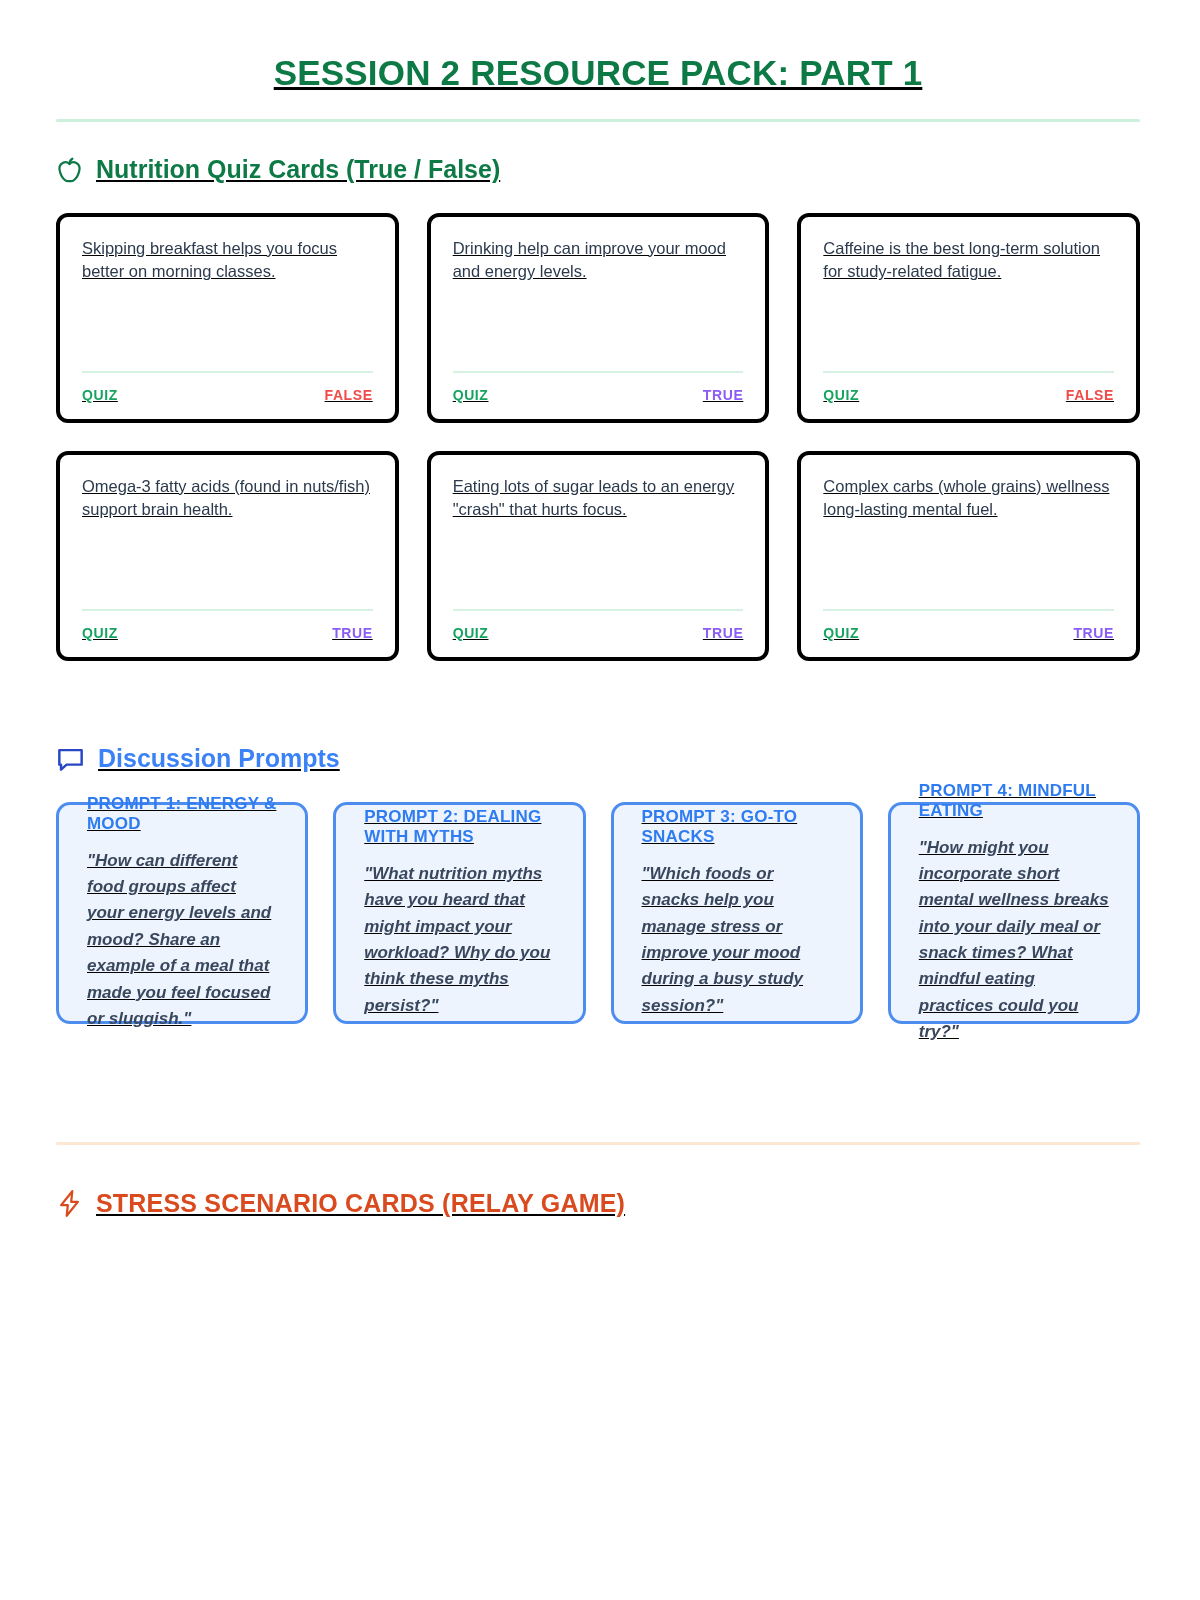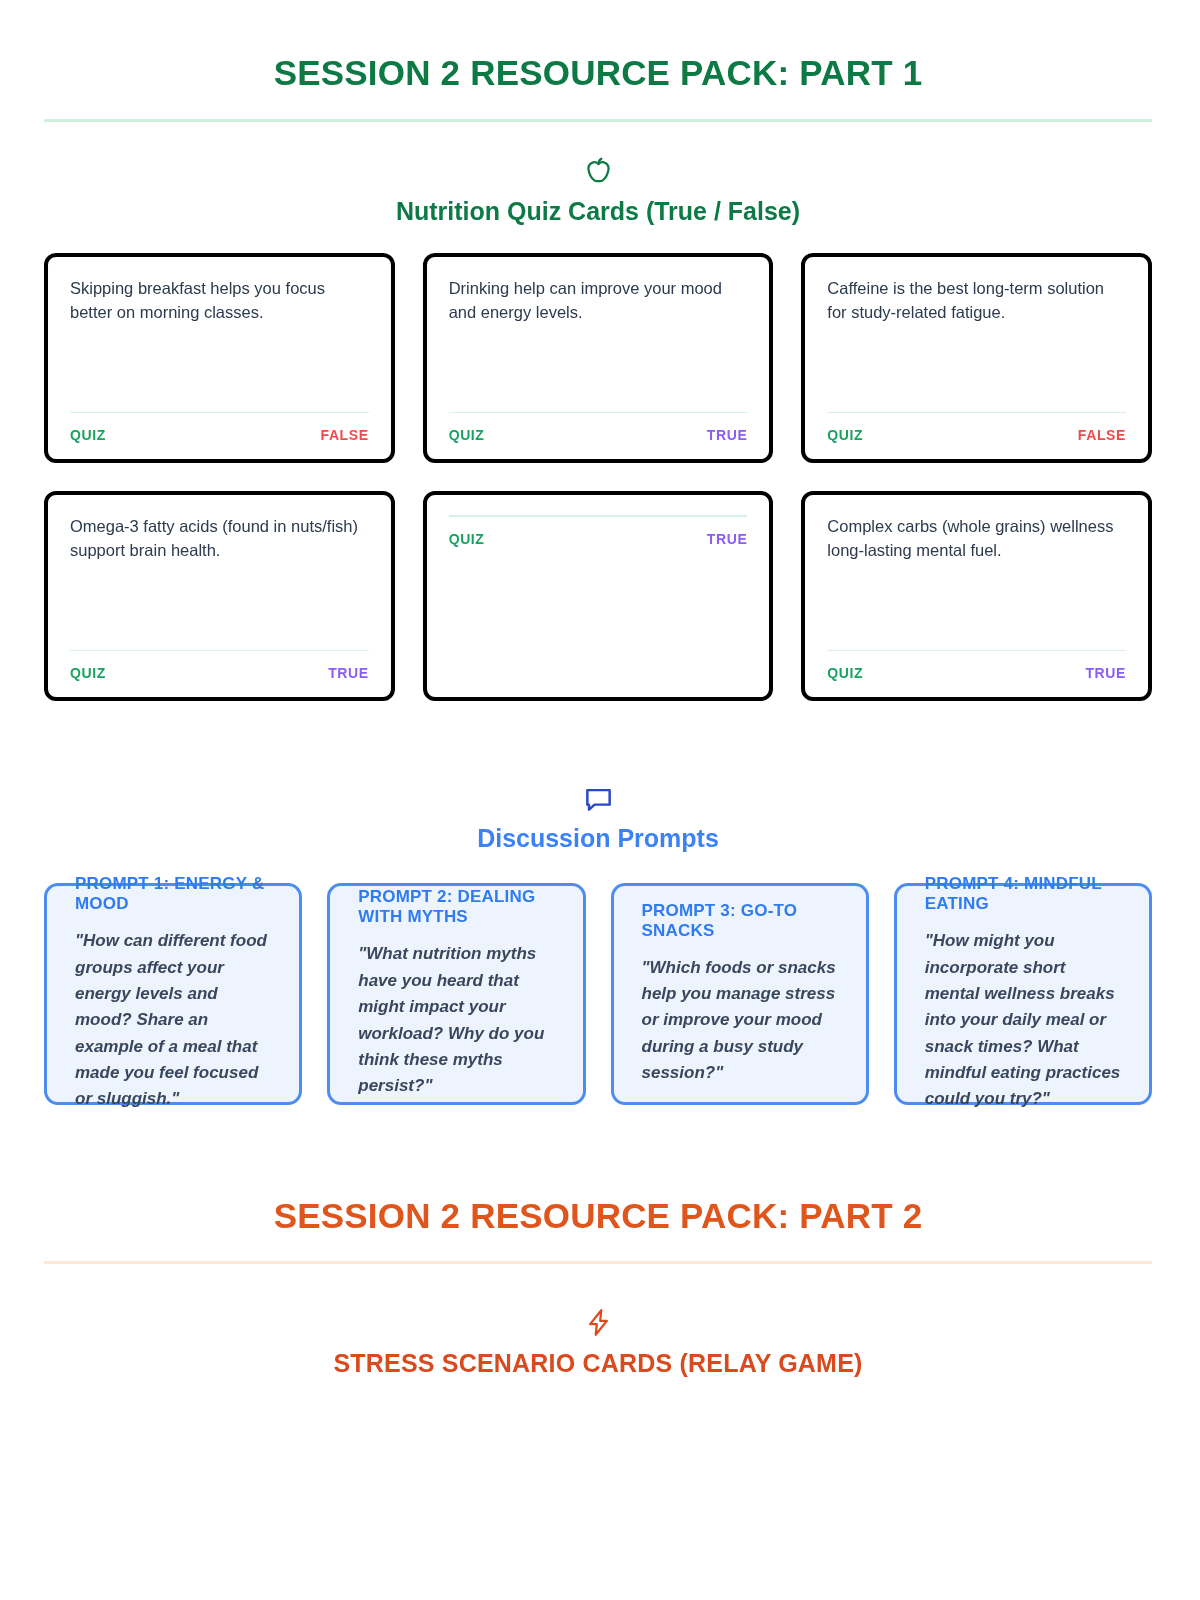--- a/index.html
+++ b/index.html
@@ -9,21 +9,22 @@
     height: 1600px;
     background: #ffffff;
     font-family: "Liberation Sans", sans-serif;
     overflow: hidden;
   }
 
   .page {
     width: 1196px;
     height: 1600px;
     position: relative;
-    padding: 0 44px;
+    padding: 0 56px;
+    text-decoration: underline;
   }
 
   
   .pack-title {
     text-align: center;
     font-size: 35px;
     font-weight: bold;
     letter-spacing: 0.2px;
     line-height: 1.1;
   }
@@ -36,21 +37,20 @@
     margin-top: 26px;
   }
   .title-rule.green  { background: #cdf0dc; }
   .title-rule.orange { background: #fce7d2; }
 
   
   .section-head {
     display: flex;
     align-items: center;
     gap: 13px;
-    flex-direction: column;
   }
   .section-head .label {
     font-size: 25px;
     font-weight: bold;
     line-height: 1.1;
   }
   .section-head.green  .label { color: #0d7a46; }
   .section-head.blue   .label { color: #3b82f6; }
   .section-head.orange .label { color: #d94a1e; letter-spacing: 0.2px; }
 
@@ -187,20 +187,21 @@
     <div class="quiz-card">
       <div class="quiz-statement">Omega-3 fatty acids (found in nuts/fish) support brain health.</div>
       <div class="quiz-foot-rule"></div>
       <div class="quiz-foot">
         <span class="quiz-tag">QUIZ</span>
         <span class="quiz-answer true">TRUE</span>
       </div>
     </div>
 
     <div class="quiz-card">
+      <div class="quiz-statement">Eating lots of sugar leads to an energy "crash" that hurts focus.</div>
       <div class="quiz-foot-rule"></div>
       <div class="quiz-foot">
         <span class="quiz-tag">QUIZ</span>
         <span class="quiz-answer true">TRUE</span>
       </div>
     </div>
 
     <div class="quiz-card">
       <div class="quiz-statement">Complex carbs (whole grains) wellness long-lasting mental fuel.</div>
       <div class="quiz-foot-rule"></div>
@@ -242,21 +243,20 @@
 
     <div class="prompt-card">
       <div class="prompt-title">PROMPT 4: MINDFUL EATING</div>
       <div class="prompt-body">"How might you incorporate short mental wellness breaks into your daily meal or snack times? What mindful eating practices could you try?"</div>
     </div>
 
   </div>
 
   <div class="gap-prompts-to-part2"></div>
 
-  <h1 class="pack-title orange">SESSION 2 RESOURCE PACK: PART 2</h1>
   <div class="title-rule orange"></div>
 
   <div class="gap-part2rule-to-head"></div>
 
   <div class="section-head orange">
     <span>
       <svg class="sec-icon" width="27" height="29" viewBox="0 0 22 26" fill="none" stroke="#d94a1e" stroke-width="2" stroke-linecap="round" stroke-linejoin="round">
         <path d="M13.5 2 3.5 14.5h6L8.5 24 18.5 11.5h-6z"></path>
       </svg>
     </span>

